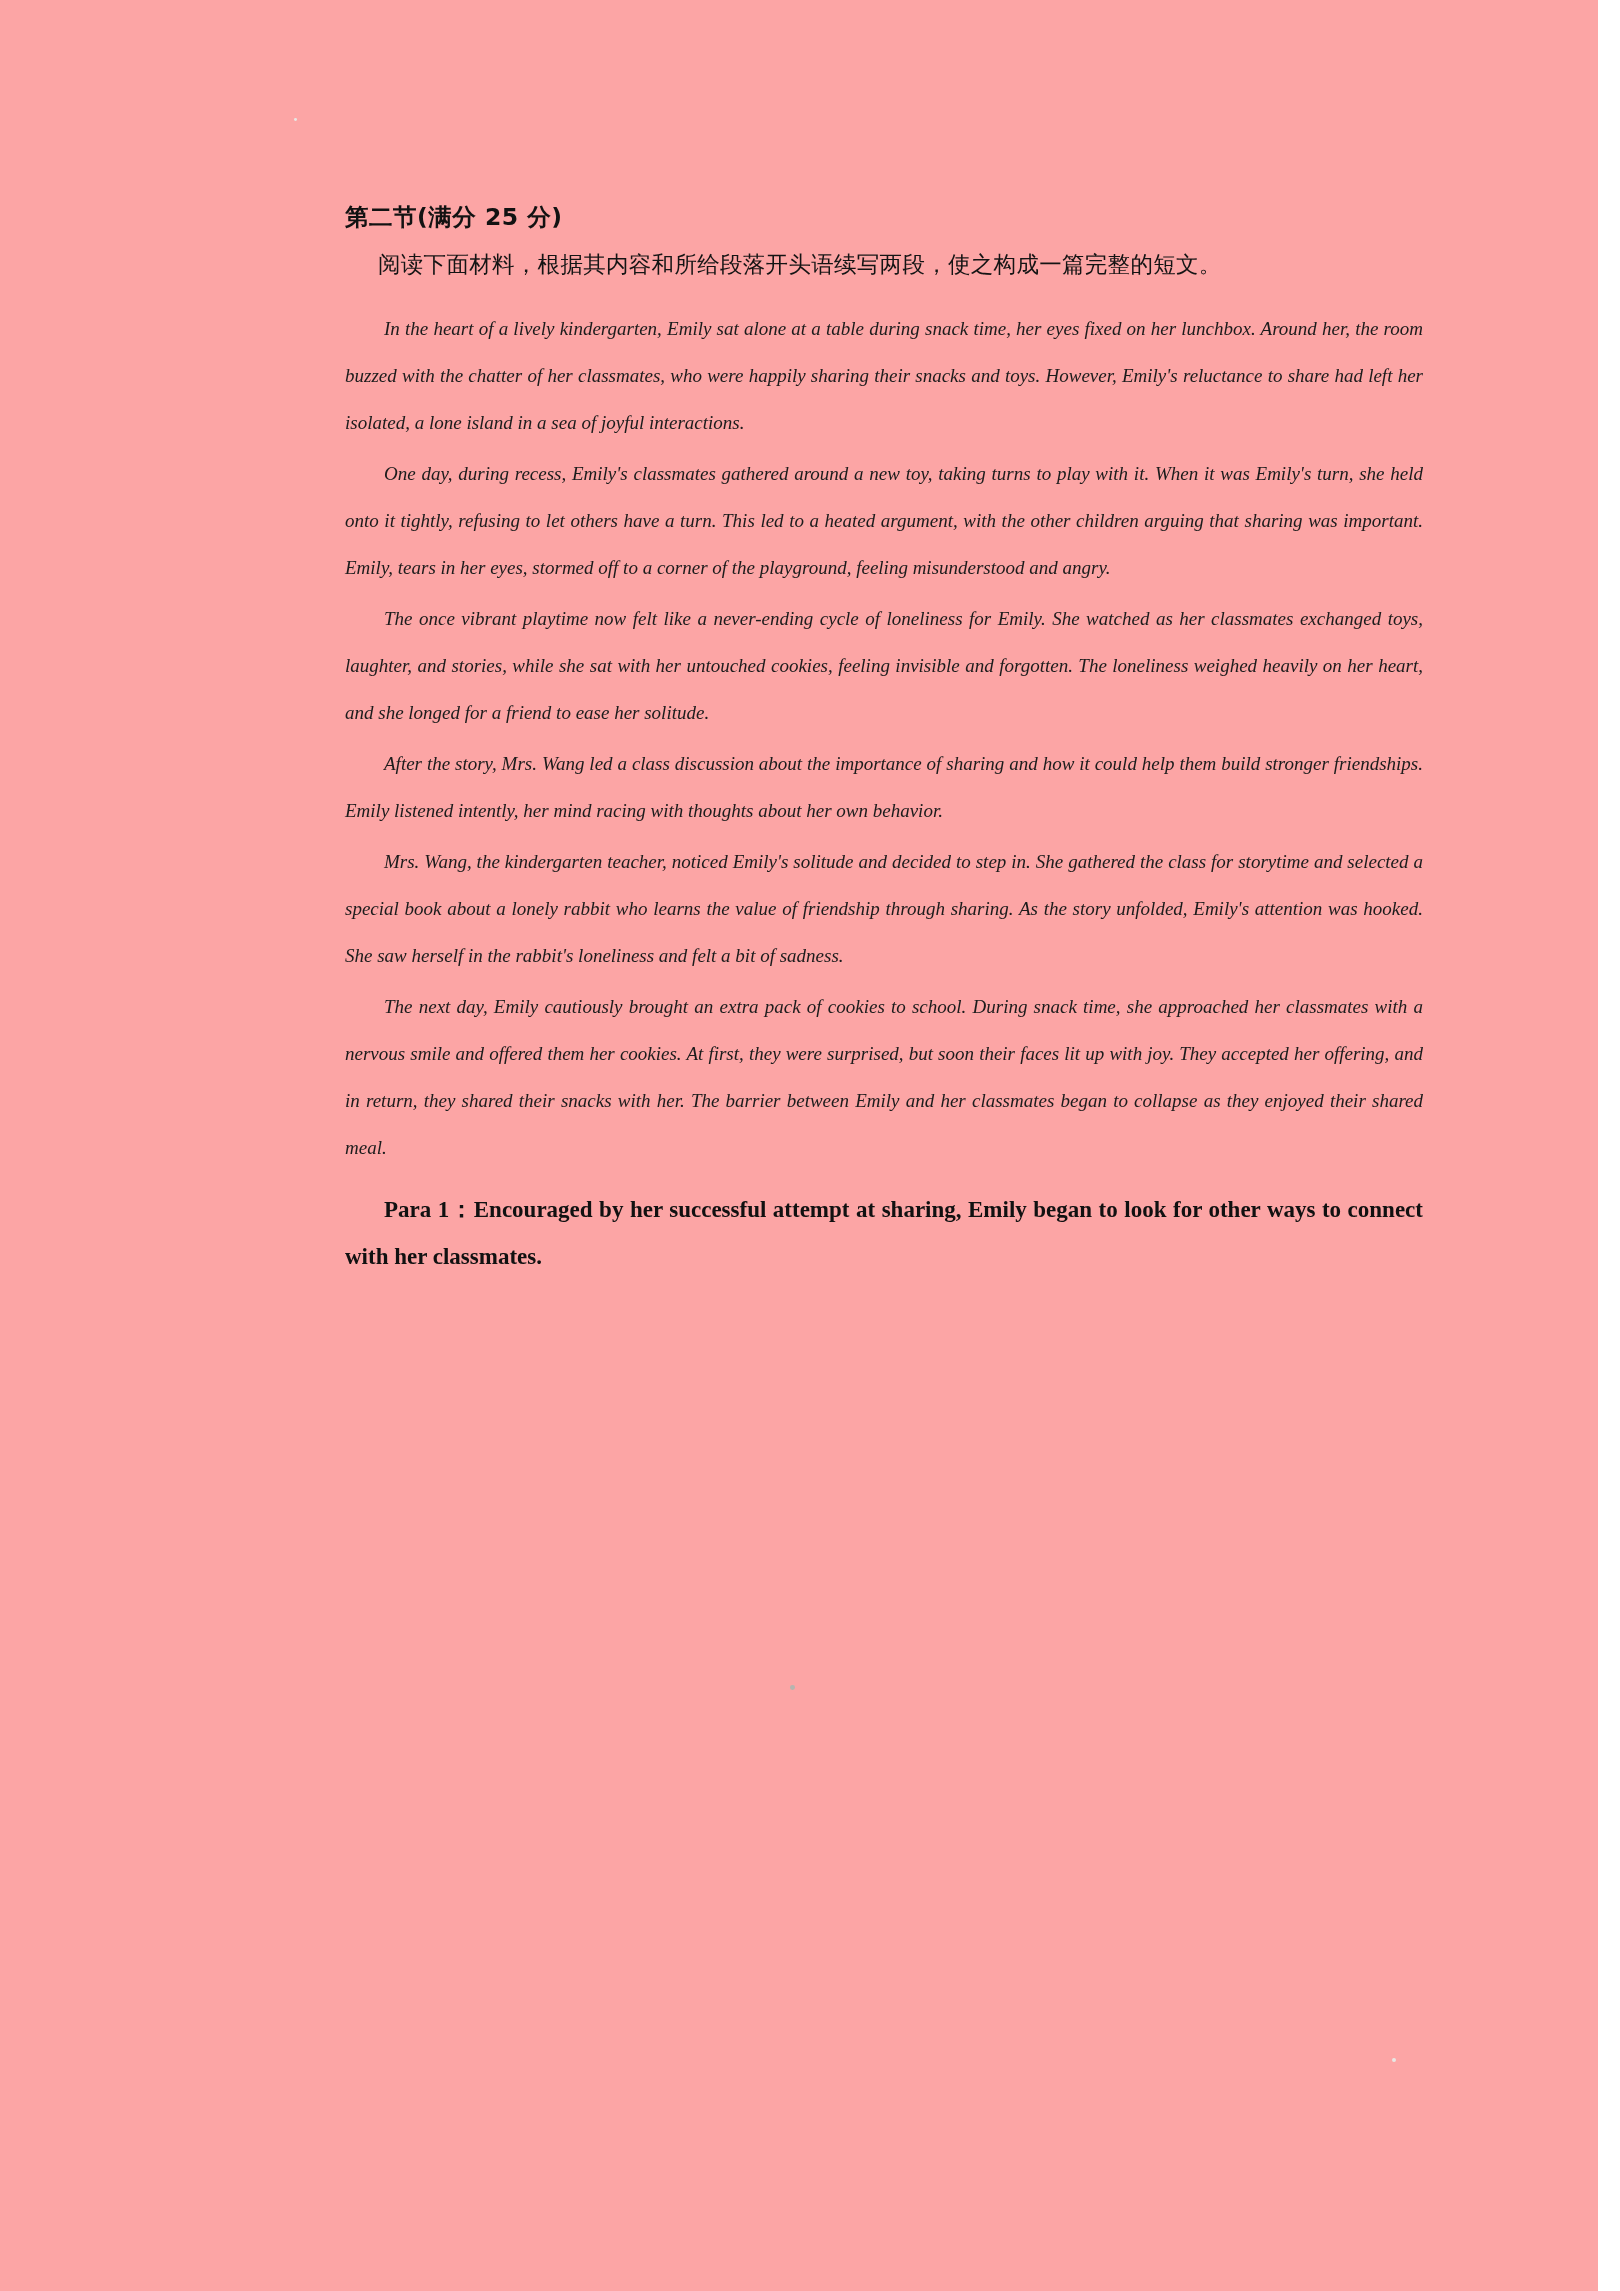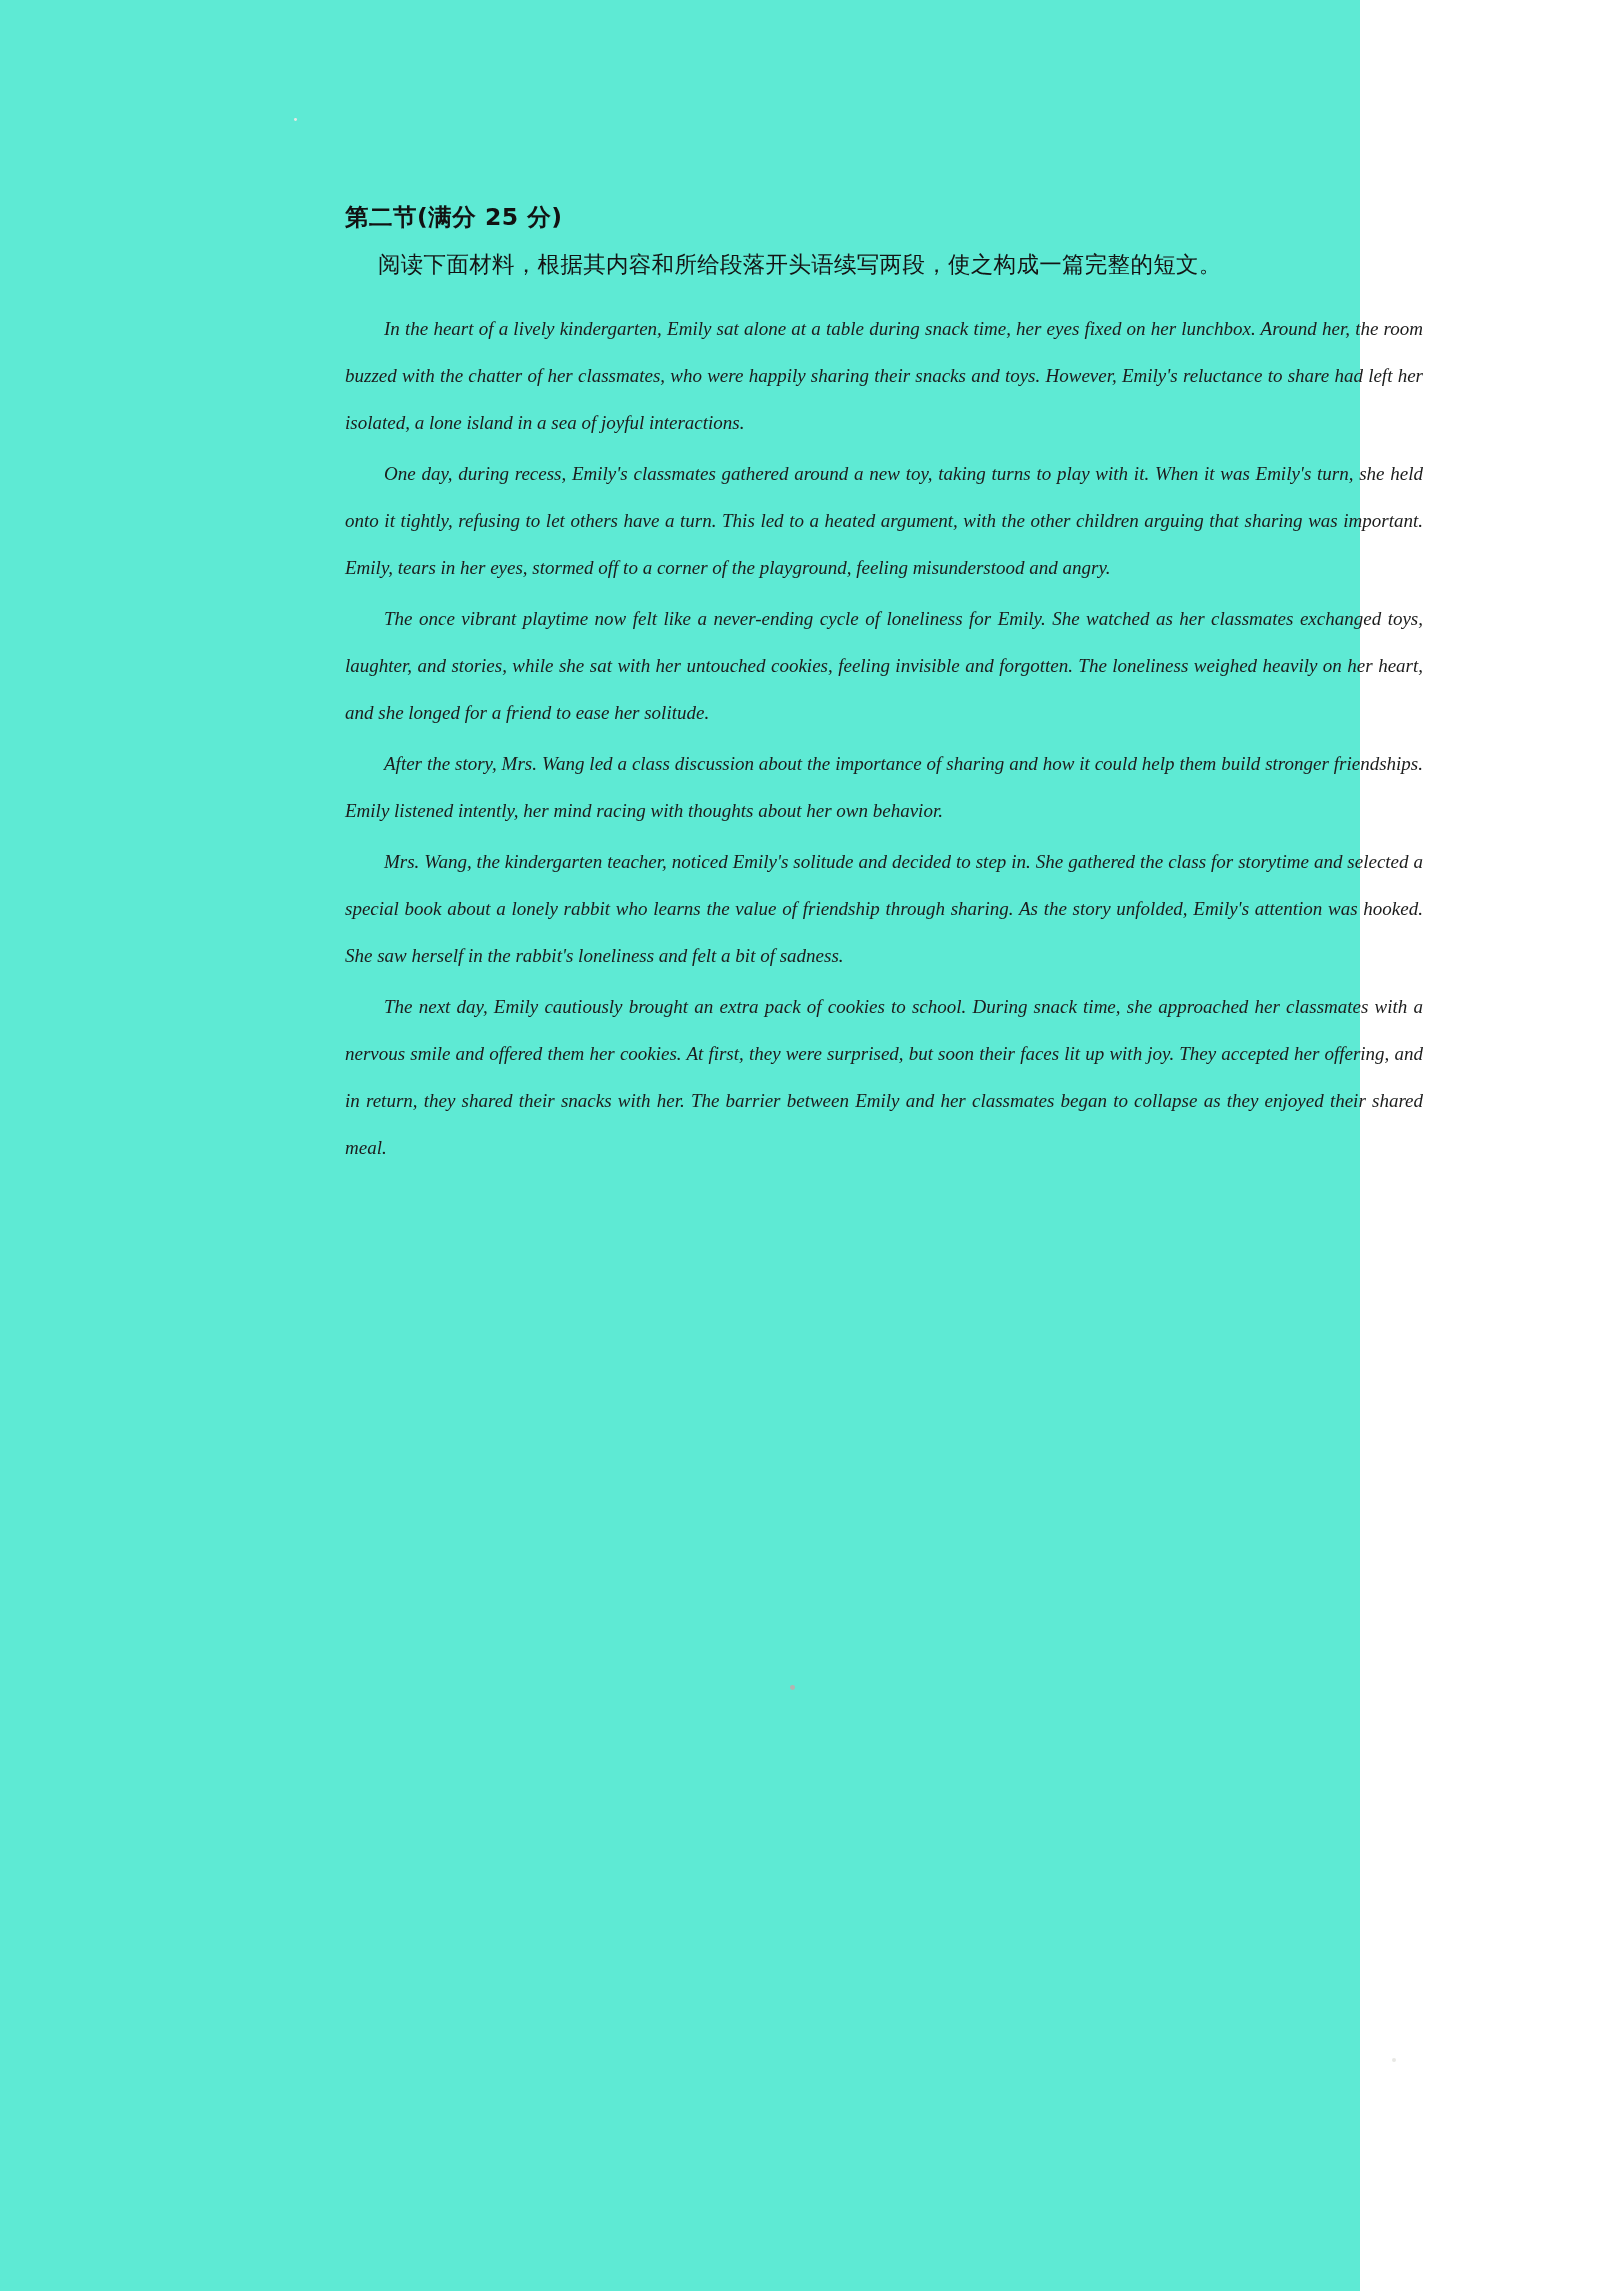--- a/index.html
+++ b/index.html
@@ -11,23 +11,23 @@
     width: 1620px;
     height: 2292px;
     font-family: "Liberation Serif", serif;
     color: #1a1a1a;
     position: relative;
     overflow: hidden;
   }
   .page {
     position: absolute;
     top: 0; left: 0;
-    width: 1360px;
+    width: 1598px;
     height: 2292px;
-    background: #5eead4;
+    background: #fca5a5;
   }
   .content {
     position: absolute;
     left: 345px;
     top: 201px;
     width: 1078px;
   }
   .section-heading {
     font-size: 23.5px;
     font-weight: bold;
@@ -96,18 +96,19 @@
 
     <div class="instruction">阅读下面材料，根据其内容和所给段落开头语续写两段，使之构成一篇完整的短文。</div>
 
     <p class="para">In the heart of a lively kindergarten, Emily sat alone at a table during snack time, her eyes fixed on her lunchbox. Around her, the room buzzed with the chatter of her classmates, who were happily sharing their snacks and toys. However, Emily's reluctance to share had left her isolated, a lone island in a sea of joyful interactions.</p>
     <p class="para">One day, during recess, Emily's classmates gathered around a new toy, taking turns to play with it. When it was Emily's turn, she held onto it tightly, refusing to let others have a turn. This led to a heated argument, with the other children arguing that sharing was important. Emily, tears in her eyes, stormed off to a corner of the playground, feeling misunderstood and angry.</p>
     <p class="para">The once vibrant playtime now felt like a never-ending cycle of loneliness for Emily. She watched as her classmates exchanged toys, laughter, and stories, while she sat with her untouched cookies, feeling invisible and forgotten. The loneliness weighed heavily on her heart, and she longed for a friend to ease her solitude.</p>
     <p class="para">After the story, Mrs. Wang led a class discussion about the importance of sharing and how it could help them build stronger friendships. Emily listened intently, her mind racing with thoughts about her own behavior.</p>
     <p class="para">Mrs. Wang, the kindergarten teacher, noticed Emily's solitude and decided to step in. She gathered the class for storytime and selected a special book about a lonely rabbit who learns the value of friendship through sharing. As the story unfolded, Emily's attention was hooked. She saw herself in the rabbit's loneliness and felt a bit of sadness.</p>
     <p class="para">The next day, Emily cautiously brought an extra pack of cookies to school. During snack time, she approached her classmates with a nervous smile and offered them her cookies. At first, they were surprised, but soon their faces lit up with joy. They accepted her offering, and in return, they shared their snacks with her. The barrier between Emily and her classmates began to collapse as they enjoyed their shared meal.</p>
 
+    <p class="para-label">Para 1：Encouraged by her successful attempt at sharing, Emily began to look for other ways to connect with her classmates.</p>
 
   </div>
 
   <div class="dot"></div>
 </div>
 
 
 </body></html>

